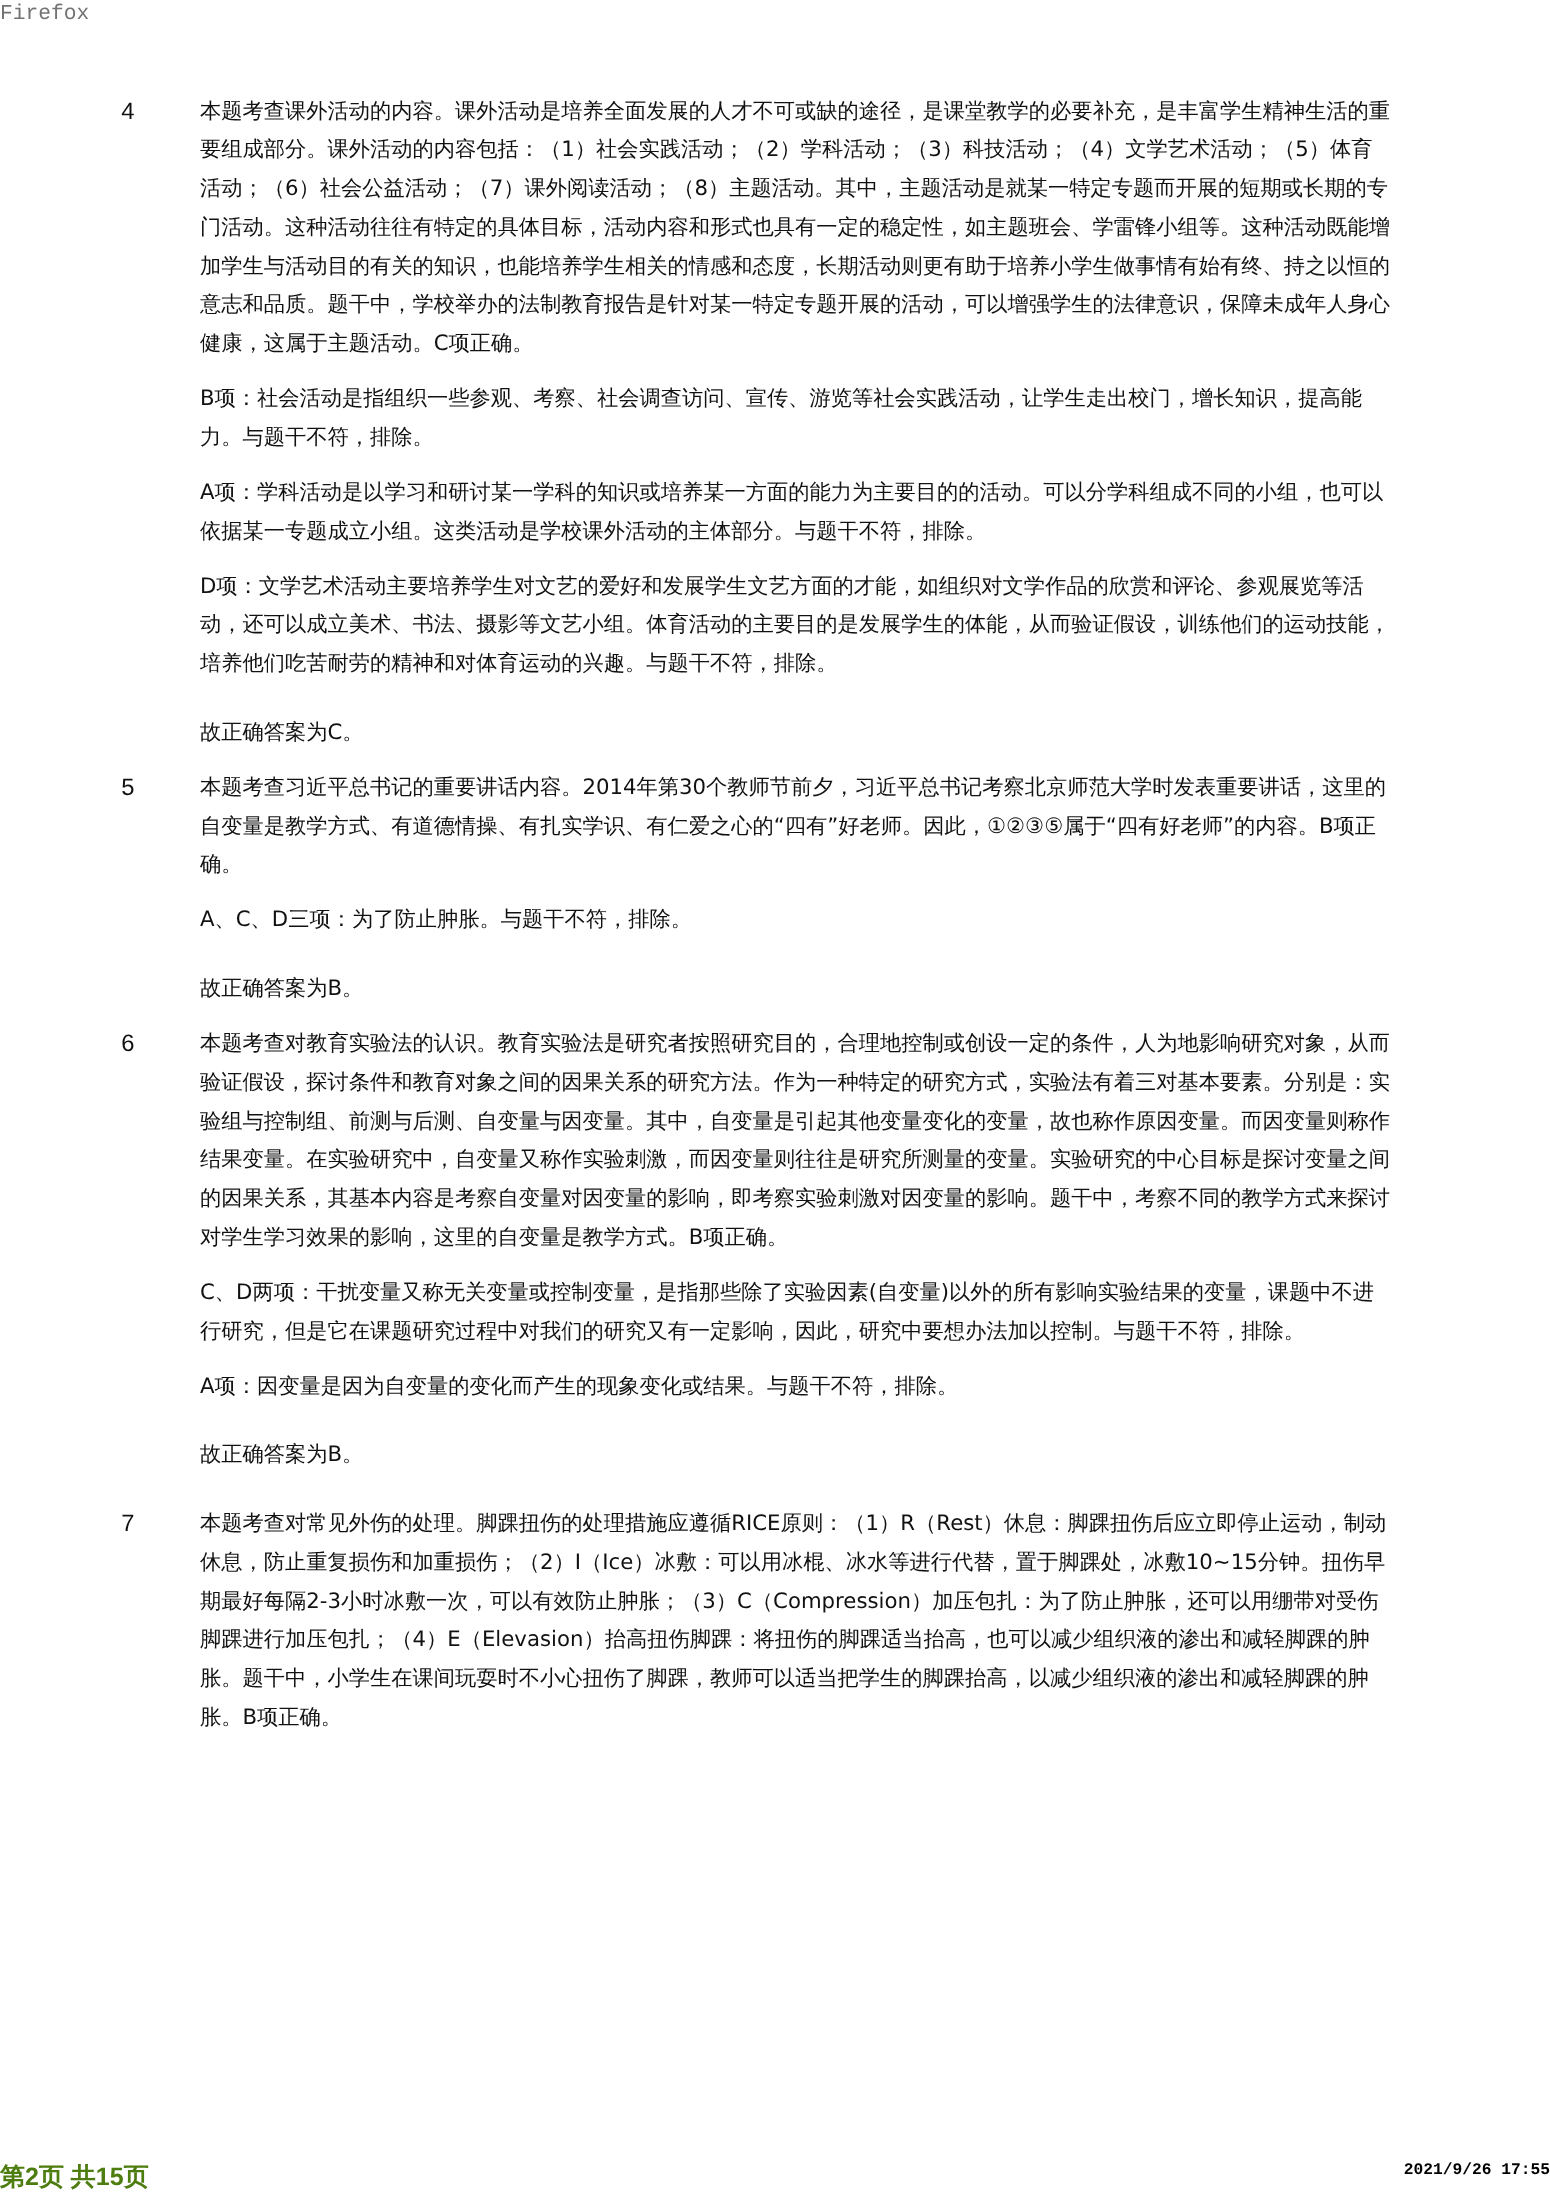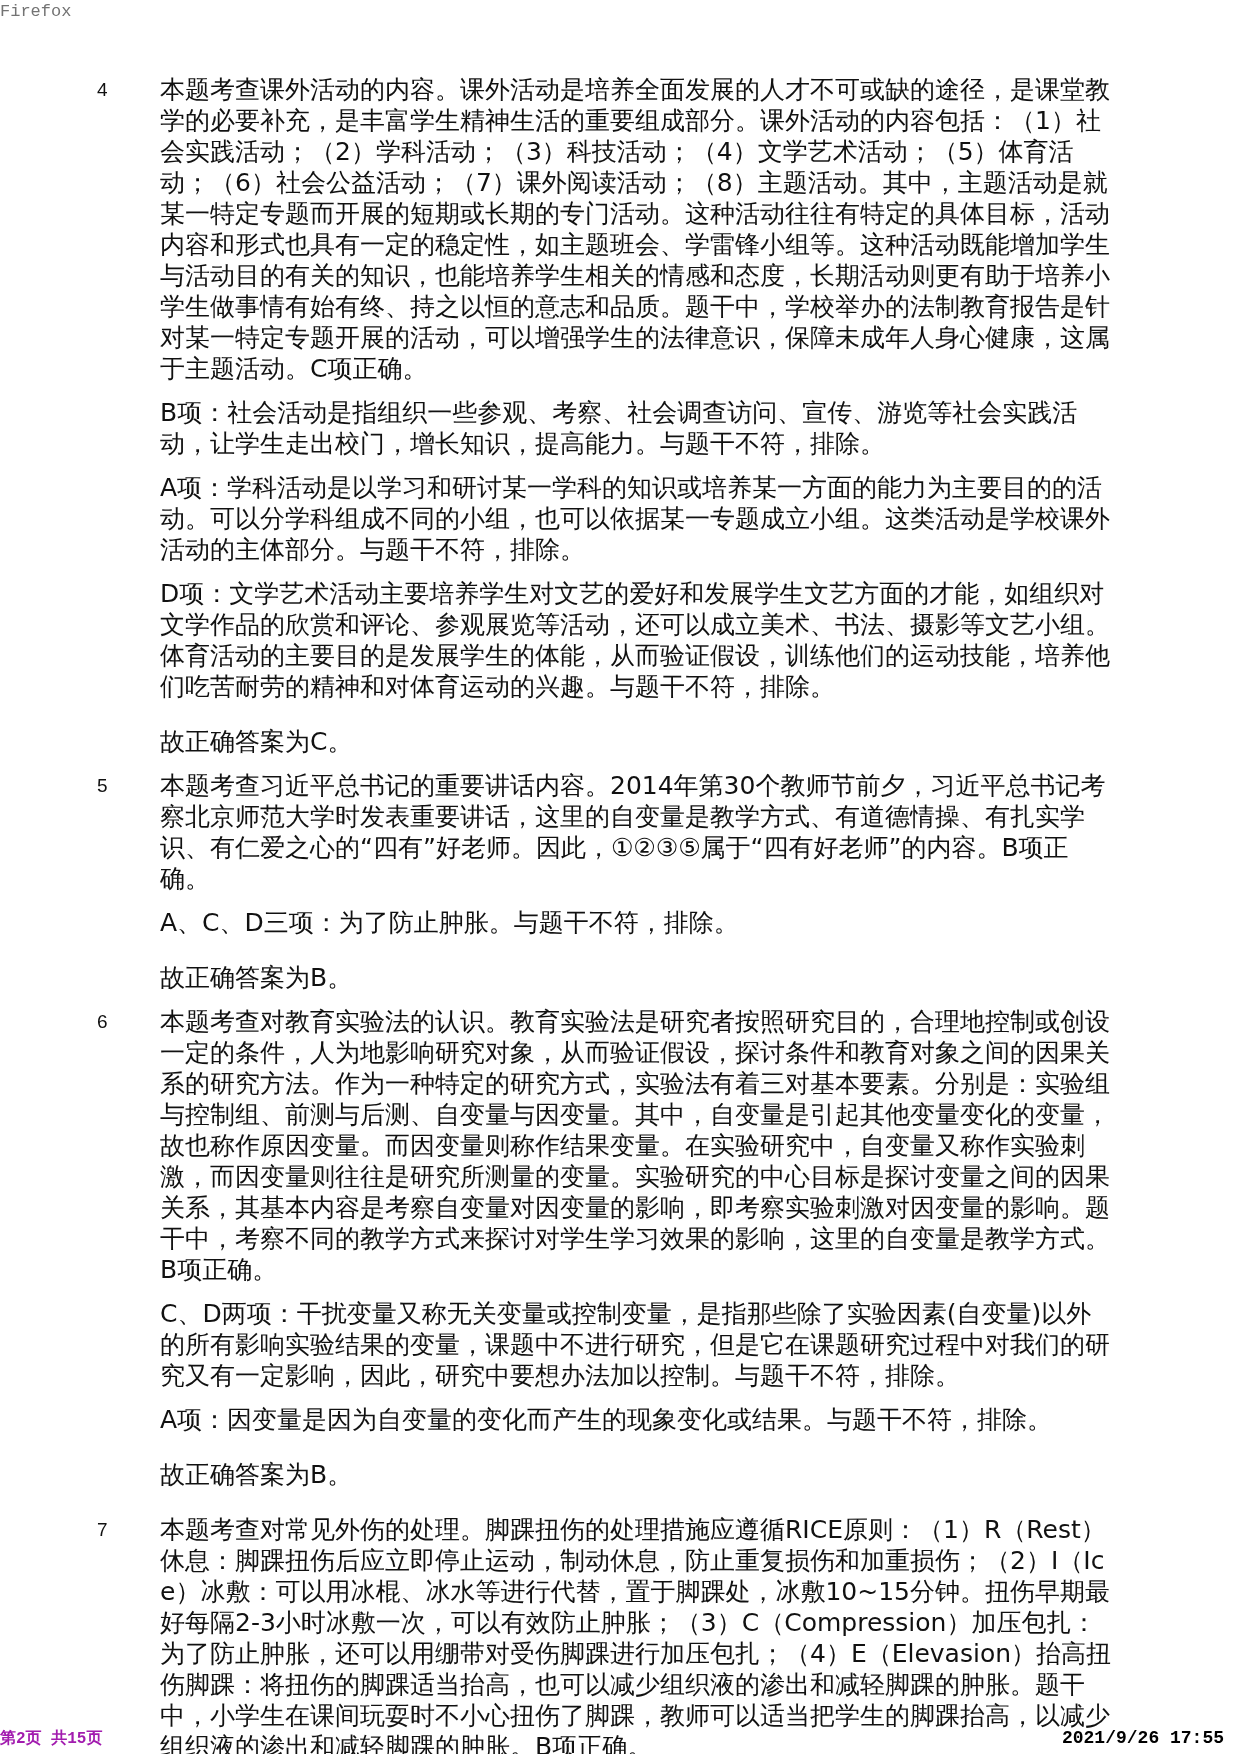--- a/index.html
+++ b/index.html
@@ -21,31 +21,31 @@
       top: 2px;
       font-family: "Liberation Mono", "DejaVu Sans Mono", monospace;
       font-size: 17px;
       color: #737373;
       letter-spacing: 0px;
     }
     .print-footer-left {
       position: absolute;
       left: 0;
       top: 1728px;
-      font-family: Liberation Mono, monospace;
-      font-size: 16px;
+      font-family: Liberation Sans, sans-serif;
+      font-size: 20px;
       font-weight: bold;
-      color: #a21caf;
+      color: #4d7c0f;
     }
     .print-footer-right {
       position: absolute;
-      right: 16px;
+      right: 0;
       top: 1728px;
       font-family: "Liberation Mono", "DejaVu Sans Mono", monospace;
-      font-size: 18px;
+      font-size: 13px;
       color: #000;
       font-weight: bold;
     }
     .content {
       position: absolute;
       left: 0;
       top: 74px;
       width: 1240px;
     }
     .question {
@@ -56,21 +56,21 @@
       position: absolute;
       left: 97px;
       top: 0;
       font-size: 19px;
       line-height: 31px;
       font-family: "Liberation Sans", sans-serif;
     }
     .para {
       margin: 0 0 13px 160px;
       width: 955px;
-      font-size: 25px;
+      font-size: 17px;
       line-height: 31px;
       text-align: left;
       word-break: break-all;
     }
     .para:last-child {
       margin-bottom: 13px;
       margin-top: 24px;
     }
   </style>
 </head>

